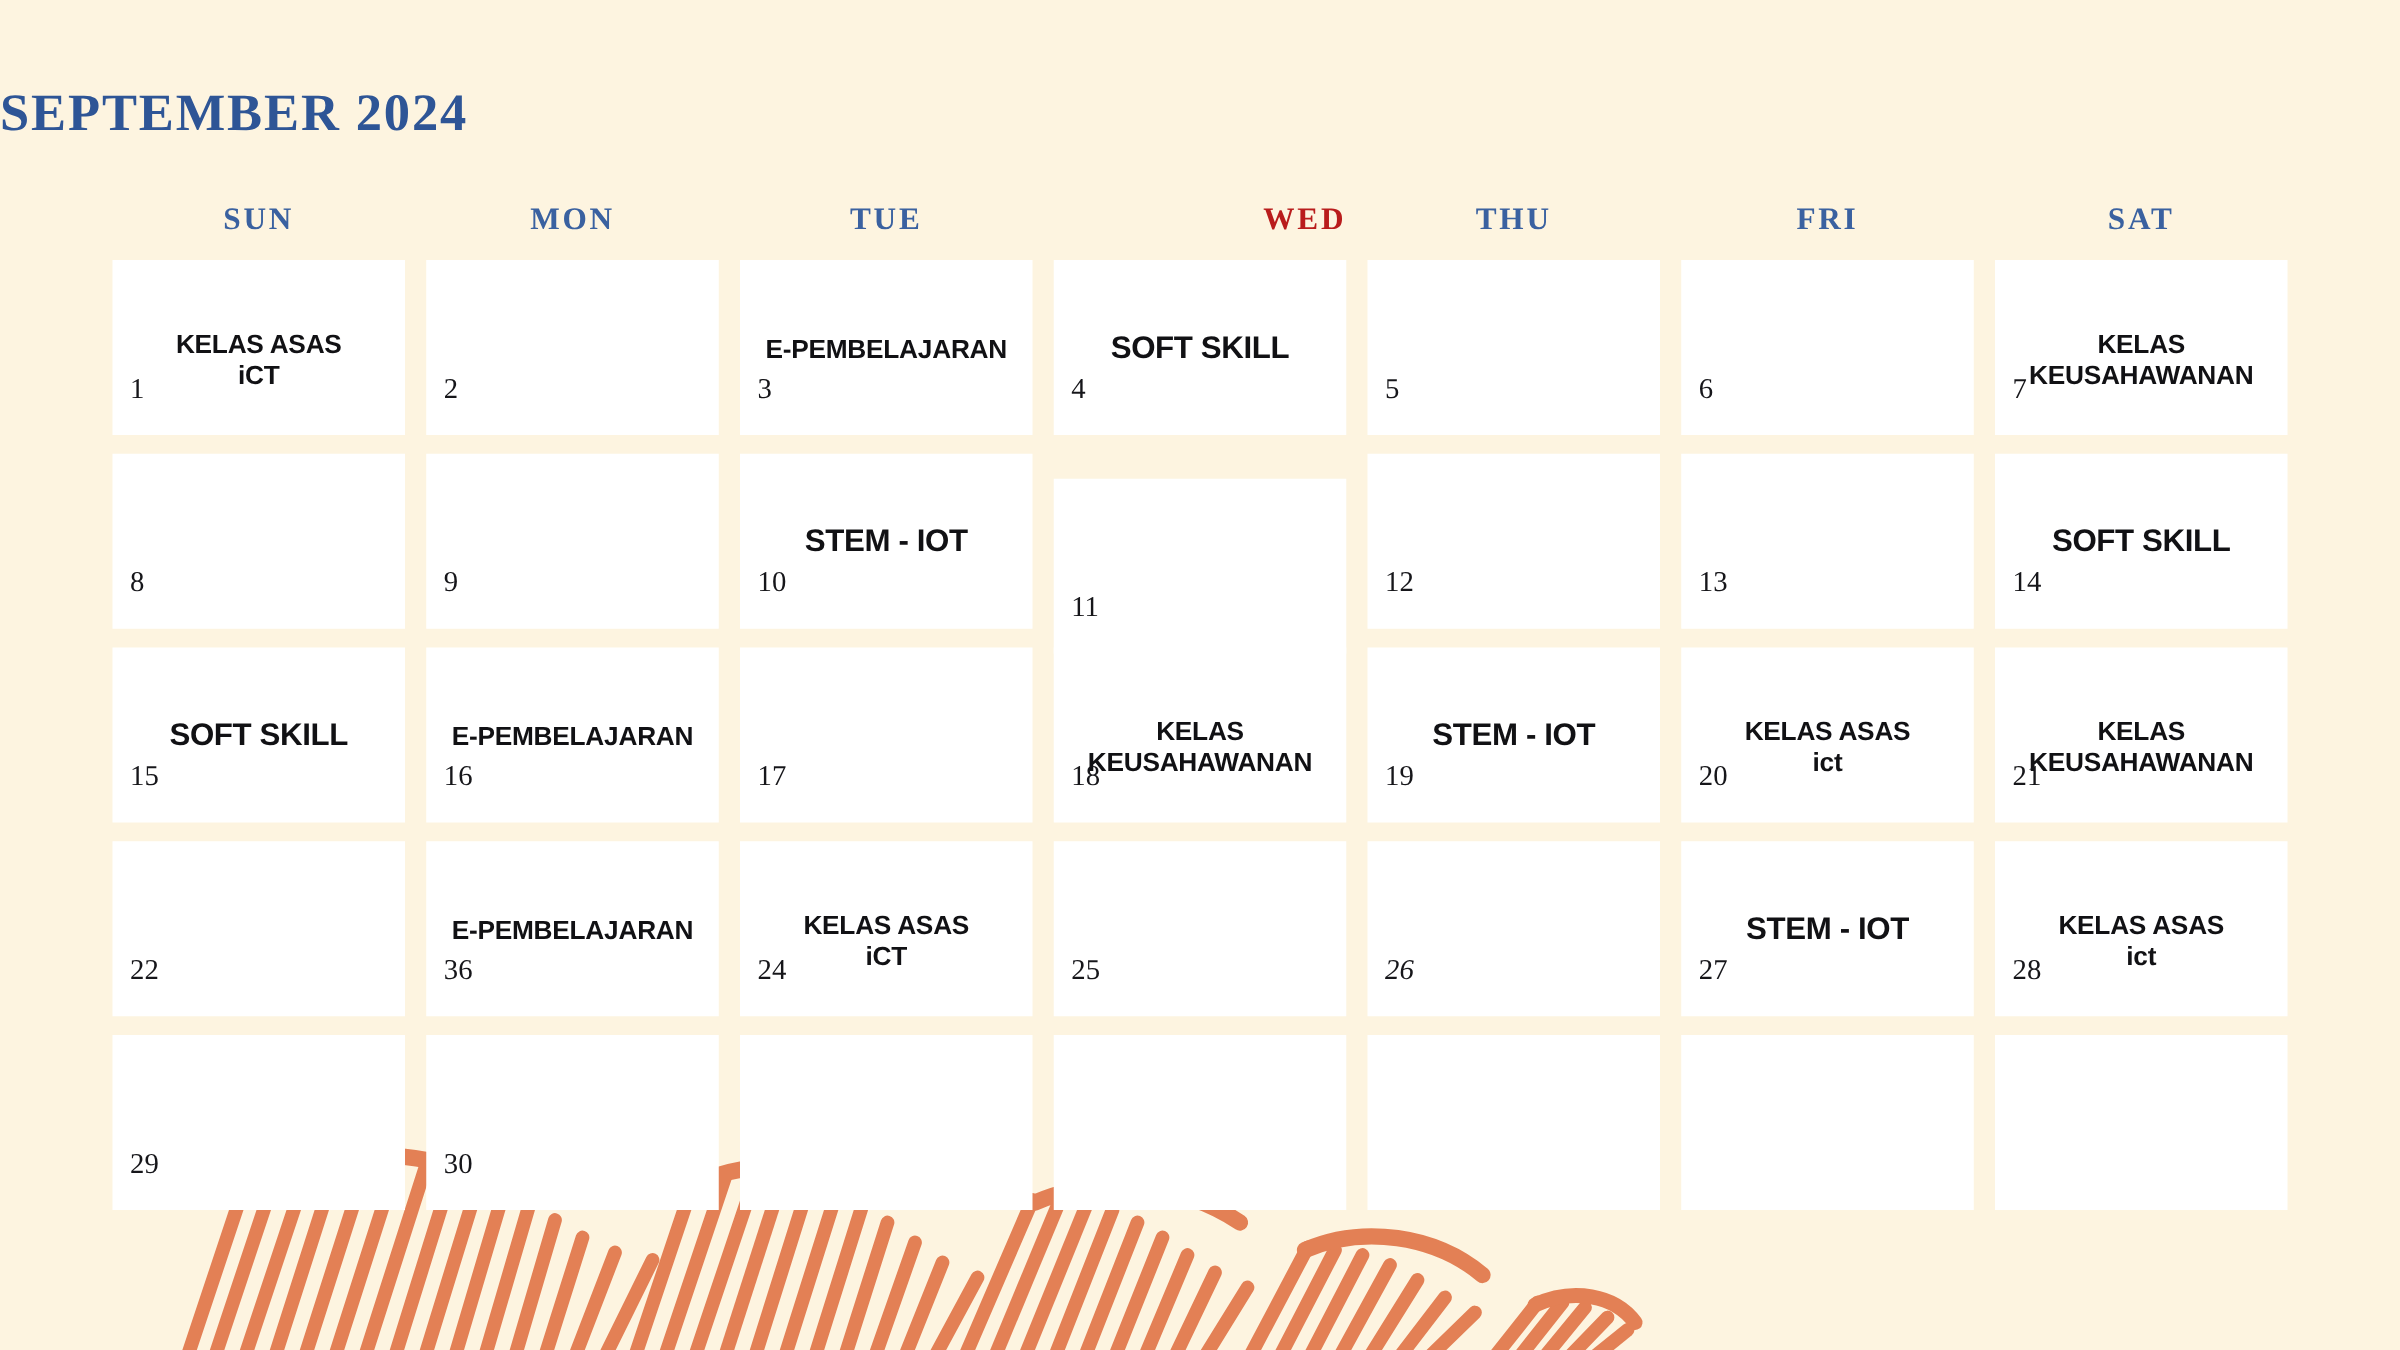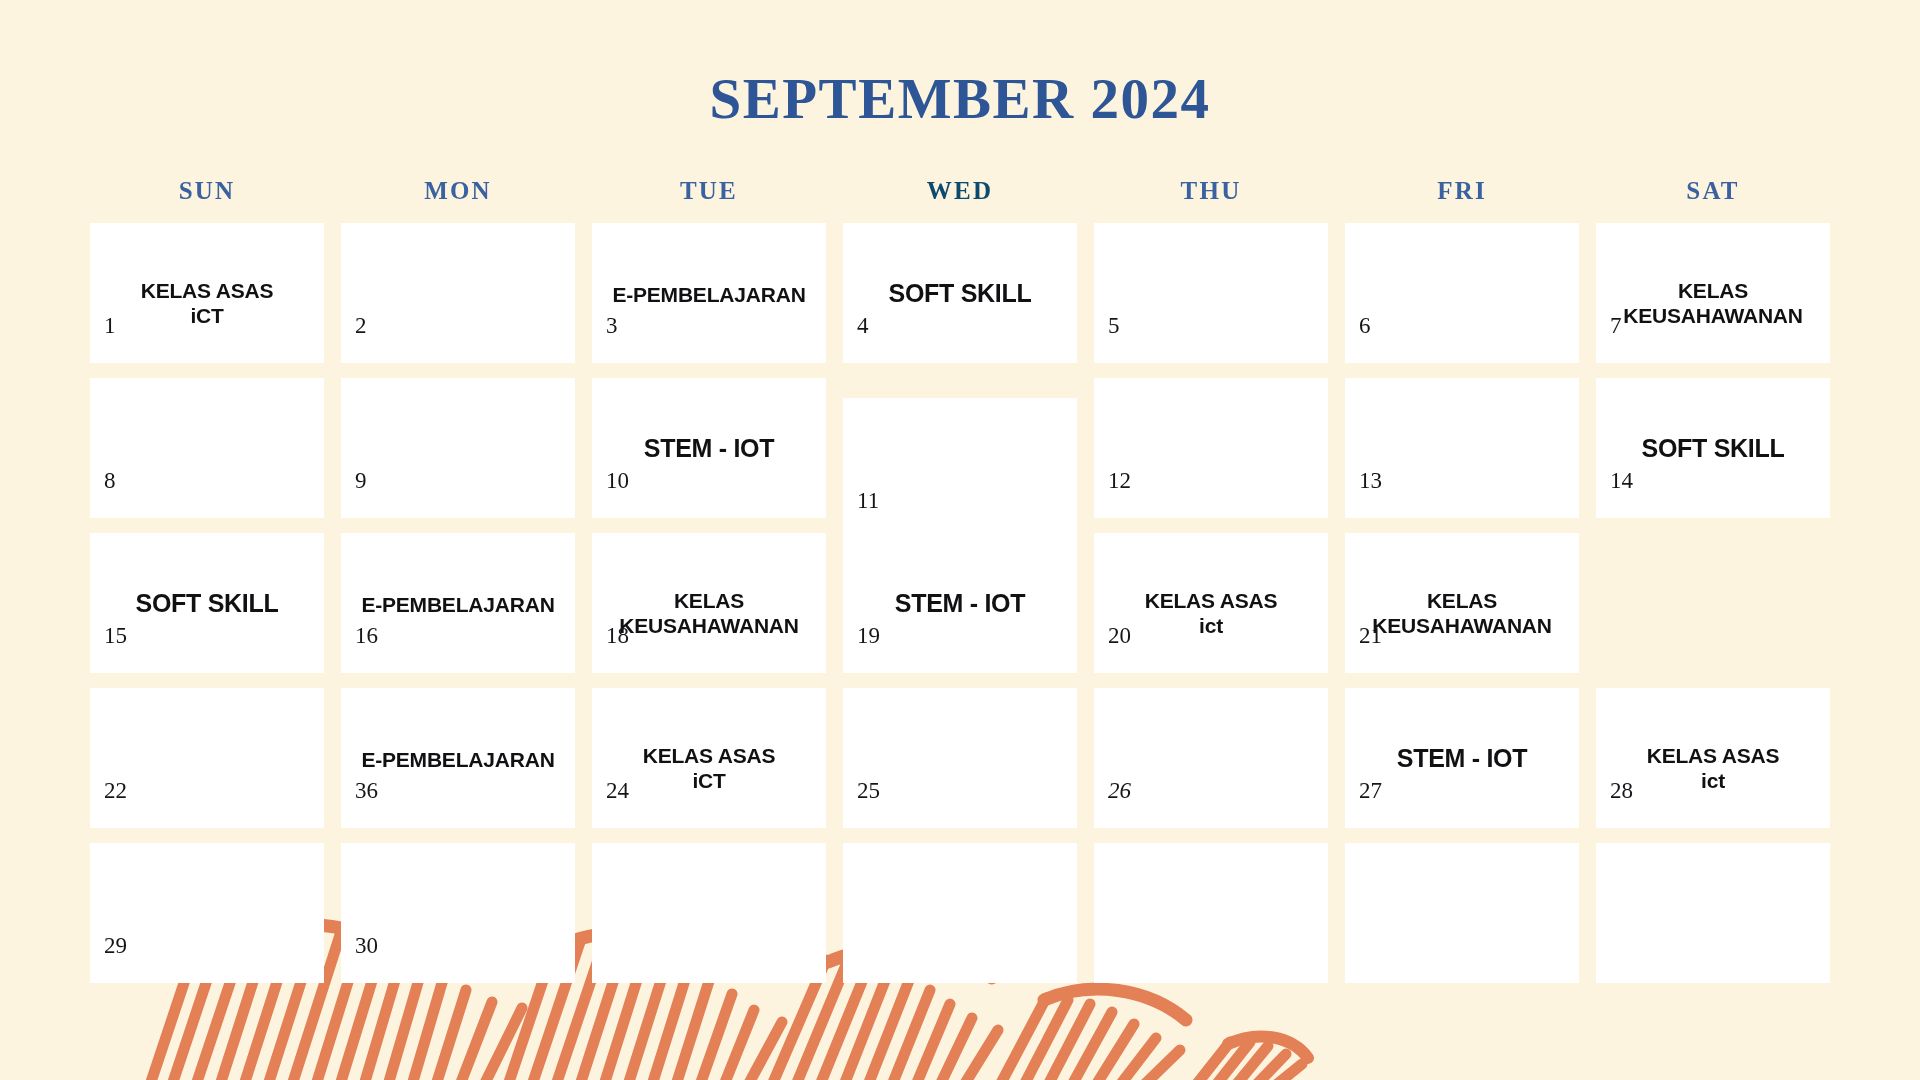--- a/index.html
+++ b/index.html
@@ -31,24 +31,24 @@
   
   #page {
     position:relative;
     z-index:2;
     width:1920px;
     height:1080px;
   }
 
   
   .title {
-    text-align:center;
+    text-align:left;
     font-family:"Liberation Serif", serif;
     font-weight:700;
-    font-size:57px;
+    font-size:42px;
     letter-spacing:1.5px;
     color:#2E5596;
     padding-top:70px;
     line-height:1;
   }
 
   
   .grid-wrap {
     width:1740px;
     margin:0 auto;
@@ -197,21 +197,21 @@
 <div id="page">
 
   <h1 class="title" style="color: rgb(46, 85, 150);">SEPTEMBER 2024</h1>
 
   <div class="grid-wrap">
 
     <div class="dow-row" id="dow-row">
         <div class="dow" style="color: rgb(58, 97, 160);">SUN</div>
         <div class="dow" style="color: rgb(58, 97, 160);">MON</div>
         <div class="dow" style="color: rgb(58, 97, 160);">TUE</div>
-        <div class="dow" style="color: #0c4a6e;">WED</div>
+        <div class="dow" style="color: #b91c1c; text-align: right;">WED</div>
         <div class="dow" style="color: rgb(58, 97, 160);">THU</div>
         <div class="dow" style="color: rgb(58, 97, 160);">FRI</div>
         <div class="dow" style="color: rgb(58, 97, 160);">SAT</div>
       </div>
 
     <div class="weeks" id="weeks">
         <div class="week">
           <div class="cell" style="background: rgb(255, 255, 255);">
             <div class="event two-line" style="color: rgb(17, 17, 20);">KELAS ASAS
 iCT</div>
@@ -268,20 +268,23 @@
         <div class="week">
           <div class="cell" style="background: rgb(255, 255, 255);">
             <div class="event big" style="color: rgb(17, 17, 20);">SOFT SKILL</div>
             <div class="daynum" style="color: rgb(22, 22, 26);">15</div>
           </div>
           <div class="cell" style="background: rgb(255, 255, 255);">
             <div class="event" style="color: rgb(17, 17, 20);">E-PEMBELAJARAN</div>
             <div class="daynum" style="color: rgb(22, 22, 26);">16</div>
           </div>
           <div class="cell" style="background: rgb(255, 255, 255);">
+            <div class="daynum" style="color: rgb(22, 22, 26);">17</div>
+          </div>
+          <div class="cell" style="background: rgb(255, 255, 255);">
             <div class="event two-line" style="color: rgb(17, 17, 20);">KELAS
 KEUSAHAWANAN</div>
             <div class="daynum" style="color: rgb(22, 22, 26);">18</div>
           </div>
           <div class="cell" style="background: rgb(255, 255, 255);">
             <div class="event big" style="color: rgb(17, 17, 20);">STEM - IOT</div>
             <div class="daynum" style="color: rgb(22, 22, 26);">19</div>
           </div>
           <div class="cell" style="background: rgb(255, 255, 255);">
             <div class="event two-line" style="color: rgb(17, 17, 20);">KELAS ASAS

